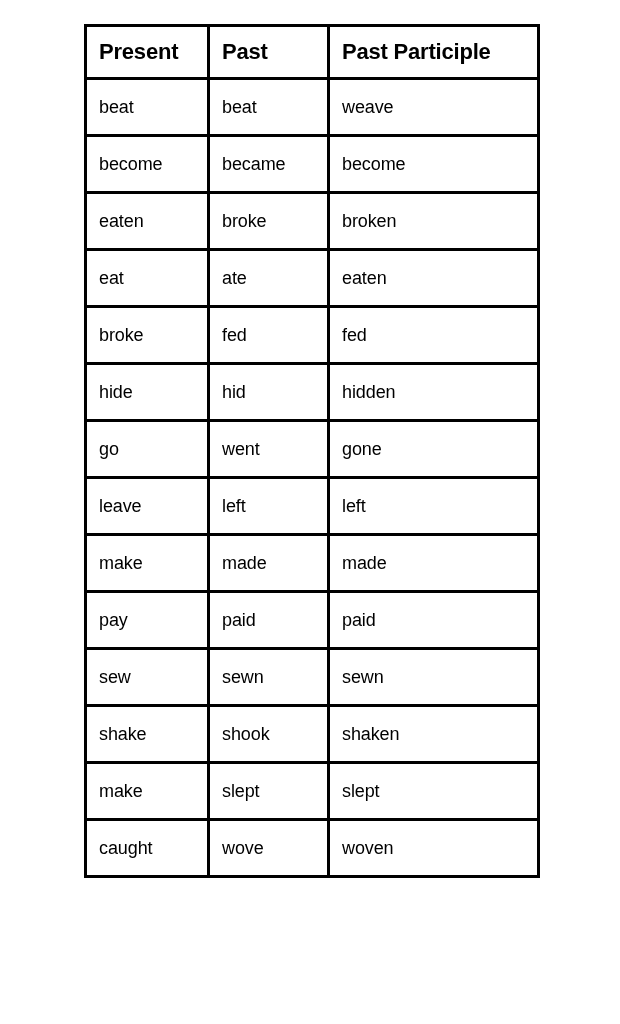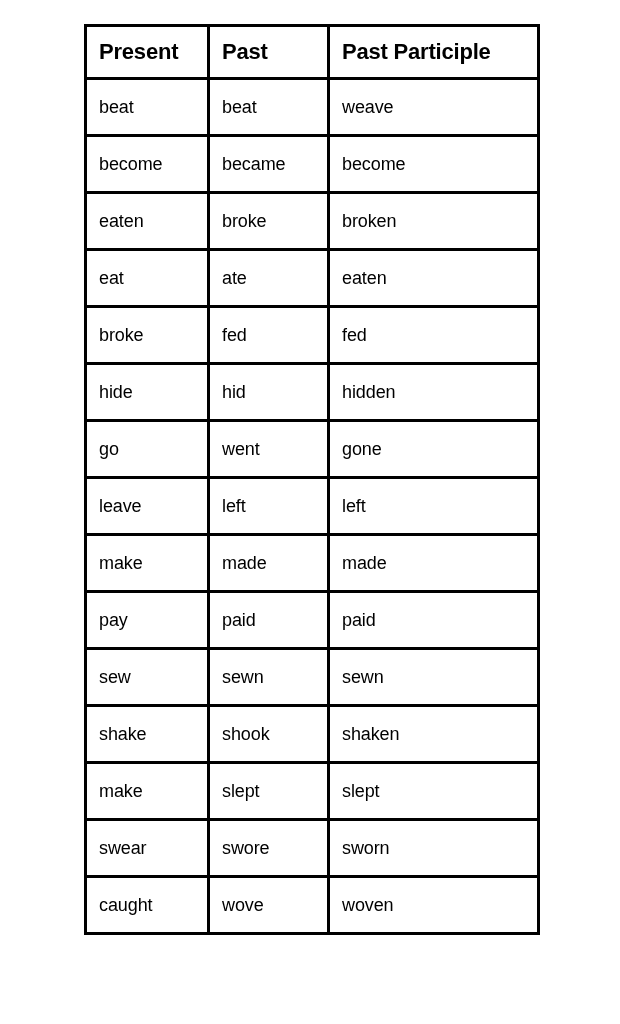--- a/index.html
+++ b/index.html
@@ -136,24 +136,19 @@
           <td>shake</td>
           <td>shook</td>
           <td>shaken</td>
         </tr>
         <tr>
           <td>make</td>
           <td>slept</td>
           <td>slept</td>
         </tr>
         <tr>
-          <td>swear</td>
-          <td>swore</td>
-          <td>sworn</td>
-        </tr>
-        <tr>
           <td>caught</td>
           <td>wove</td>
           <td>woven</td>
         </tr>
       </tbody>
   </table>
 </div>
 
 </body></html>

